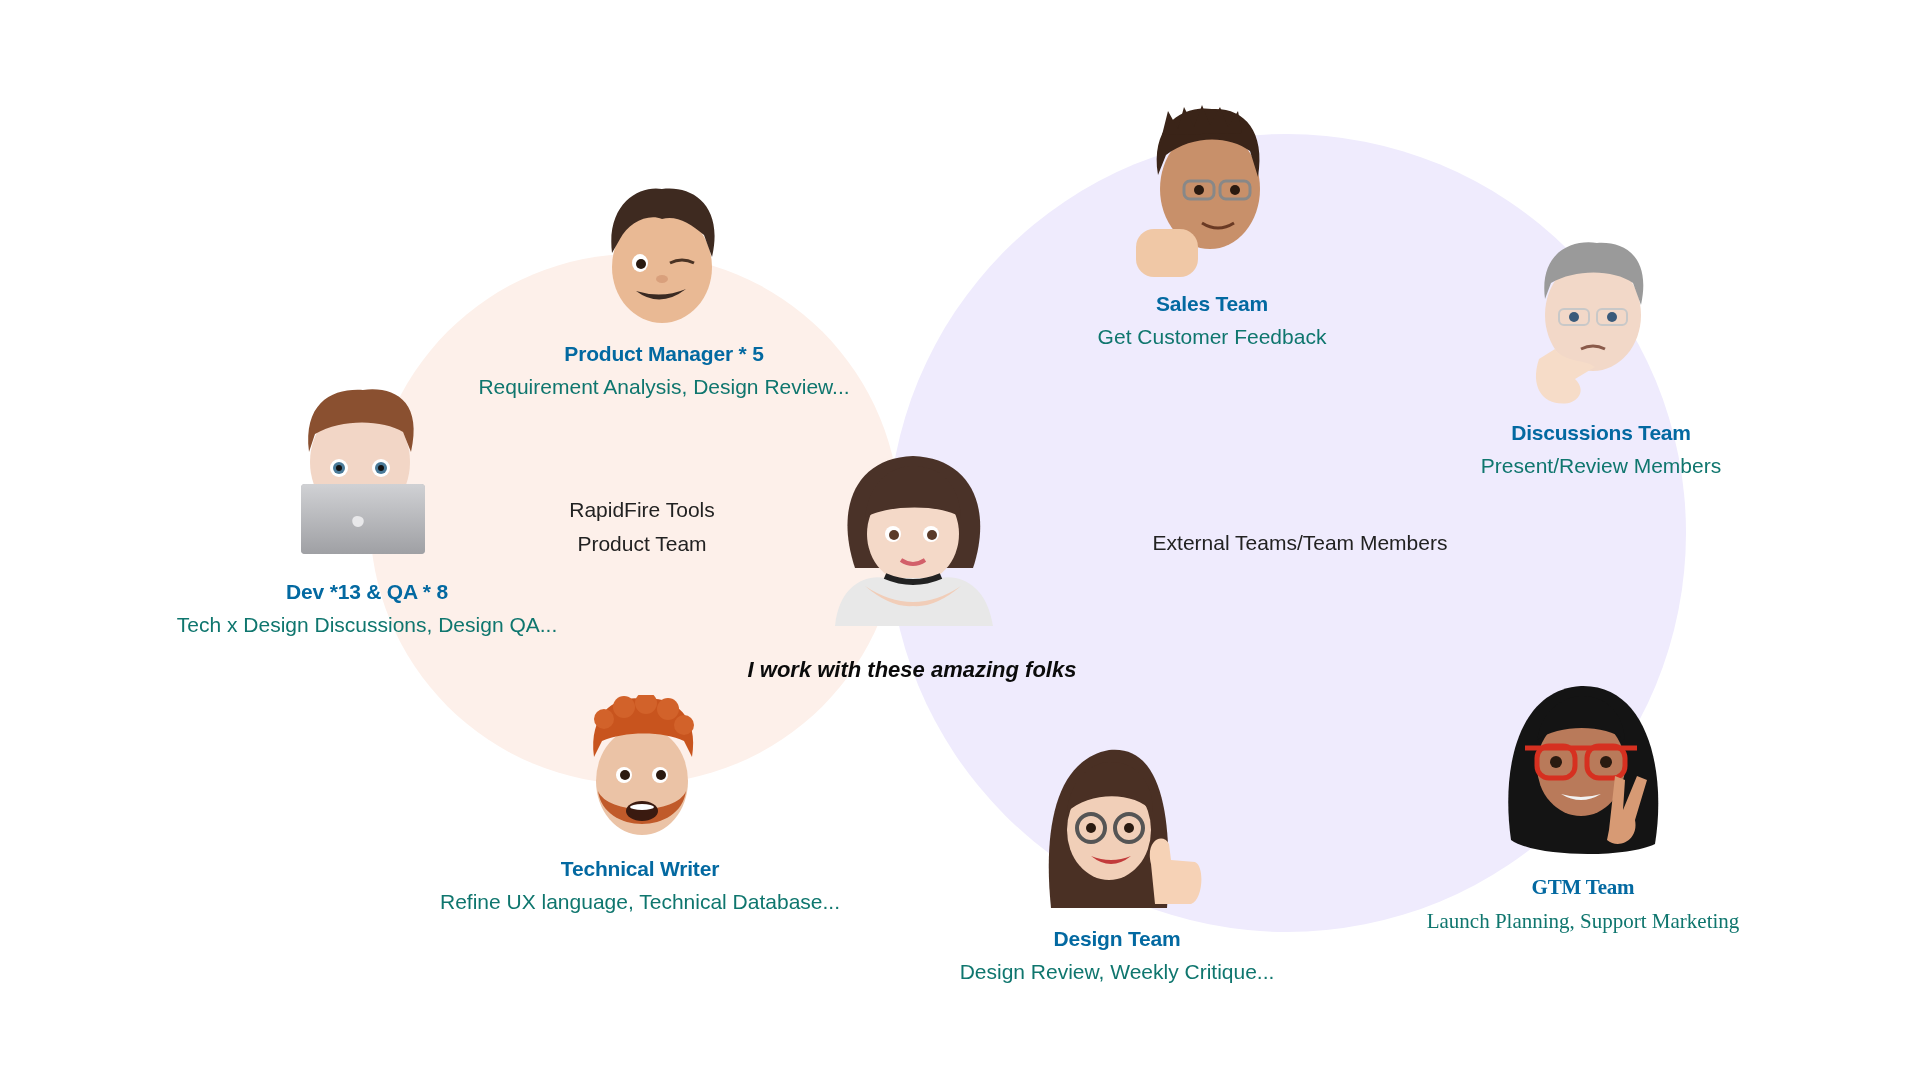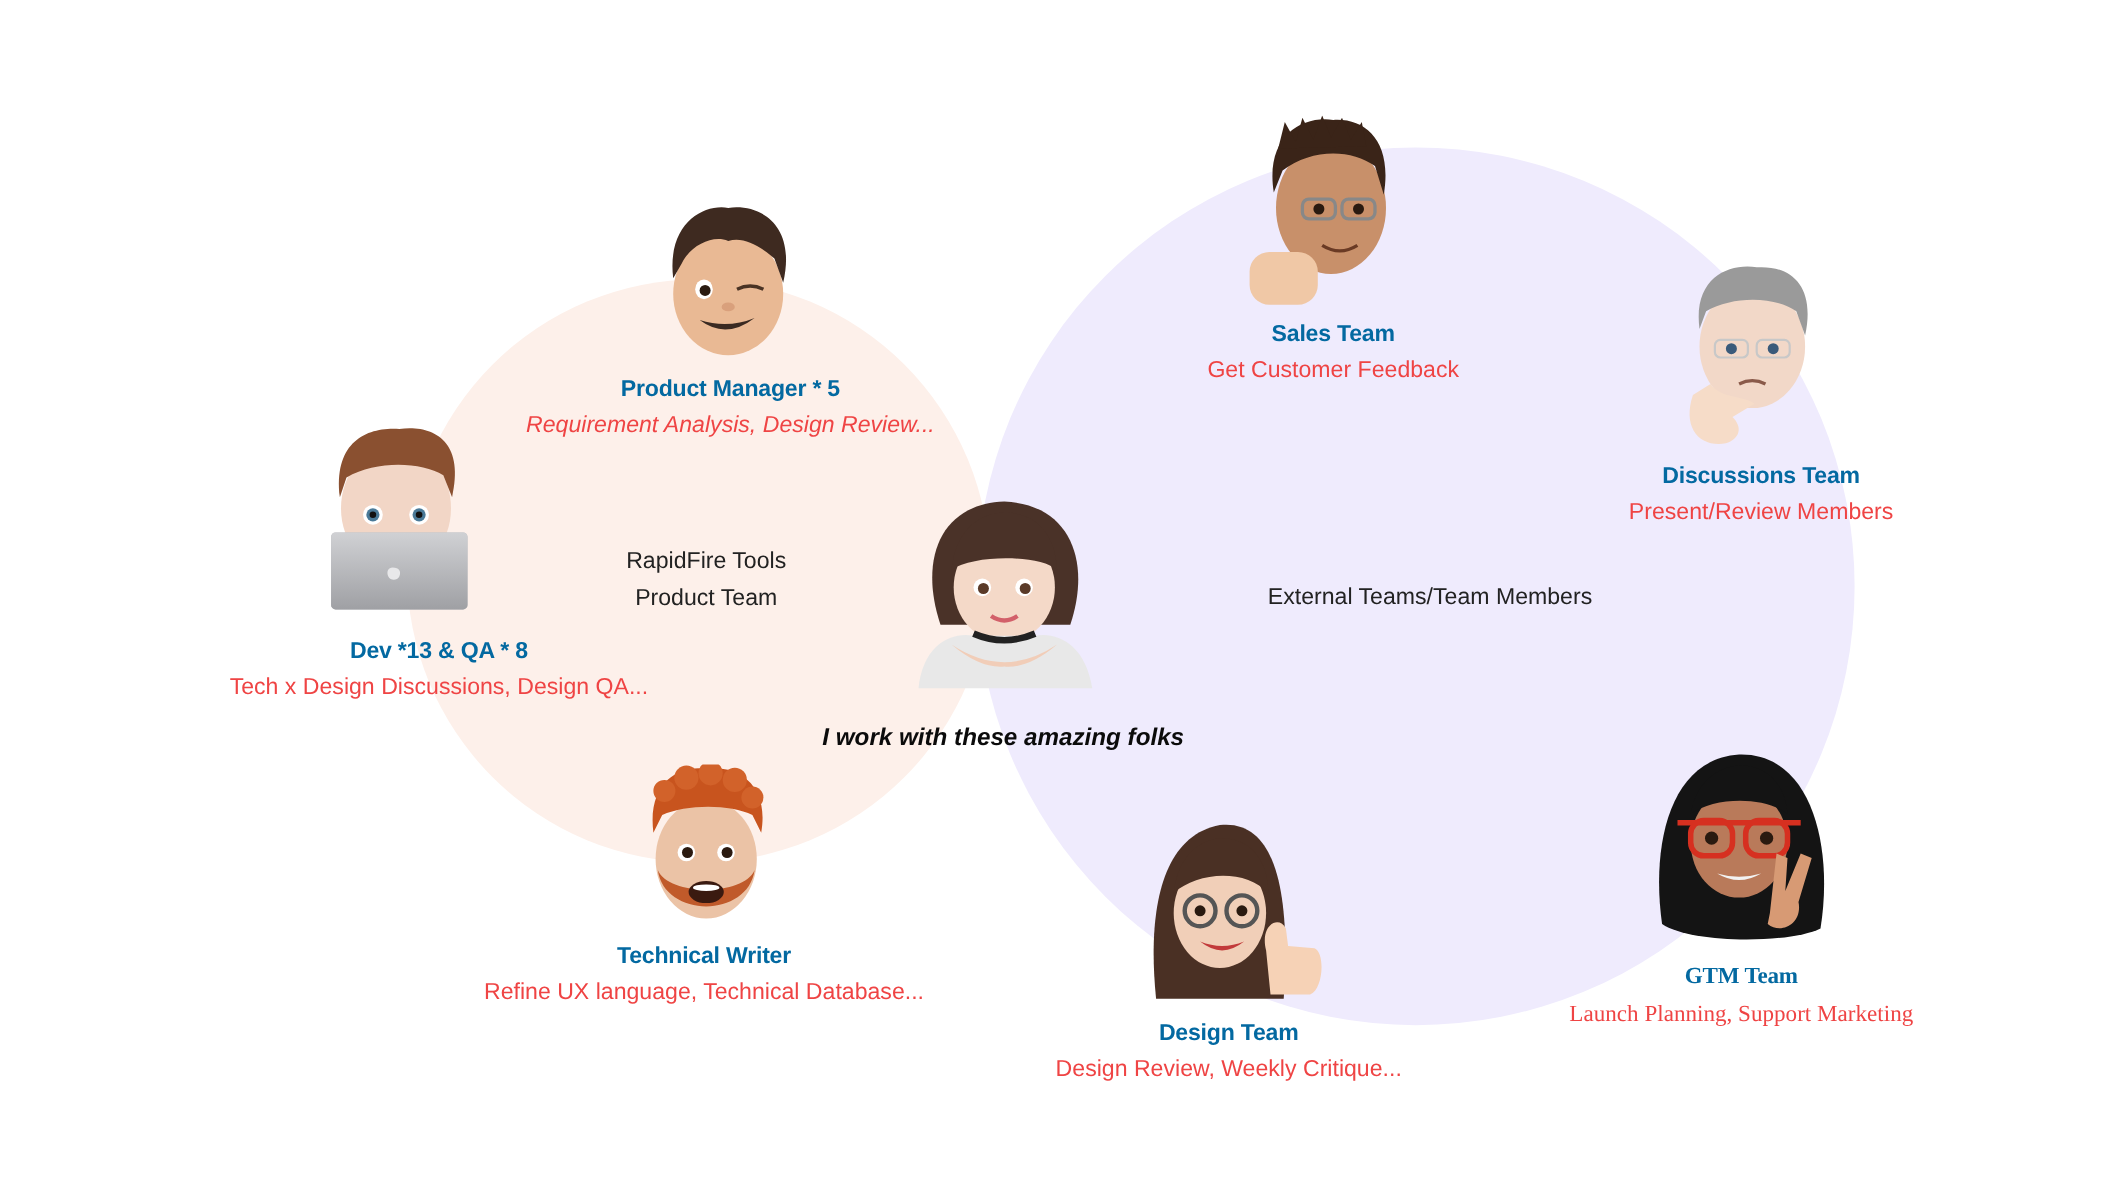--- a/index.html
+++ b/index.html
@@ -5,21 +5,21 @@
   html, body { margin:0; padding:0; }
   body { width:1920px; height:1080px; background:#ffffff; position:relative; overflow:hidden;
          font-family:"Liberation Sans", "DejaVu Sans", sans-serif; color:#111; }
   .circle { position:absolute; border-radius:50%; }
   .circle-left { left:370px; top:254px; width:530px; height:530px; background:#FDF0EA; }
   .circle-right { left:888px; top:134px; width:798px; height:798px; background:#EFEBFD; }
   .avatar { position:absolute; }
   .avatar svg { width:100%; height:100%; display:block; }
   .label { position:absolute; transform:translateX(-50%); text-align:center; white-space:nowrap; }
   .title { font-weight:700; font-size:21px; letter-spacing:-0.2px; color:#0369a1; }
-  .sub { font-size:21px; color:#ef4444; }
+  .sub { font-size:21px; color:#0f766e; }
   .group-label { position:absolute; transform:translateX(-50%); text-align:center; white-space:nowrap;
                  font-size:21px; color:#222; line-height:34px; }
   .caption { position:absolute; transform:translateX(-50%); white-space:nowrap;
              font-size:22px; font-weight:700; font-style:italic; color:#0b0b0b;margin-top:14px; }
 </style>
 </head>
 <body>
 
 <div class="circle circle-left"></div>
 <div class="circle circle-right"></div>
@@ -36,21 +36,21 @@
     <path d="M12 70 C6 20 40 2 62 6 C92 2 124 22 112 74 L104 52 C90 40 76 32 62 36 C48 30 28 40 20 56 Z" fill="#3e2a20"></path>
     <ellipse cx="40" cy="80" rx="8" ry="9" fill="#fff"></ellipse>
       <circle cx="41" cy="81" r="5" fill="#2a1a10"></circle>
     <path d="M70 80 Q82 74 94 80" stroke="#4a3324" stroke-width="3" fill="none"></path>
     <path d="M36 108 Q60 126 86 106 Q62 116 36 108 Z" fill="#3a2a22"></path>
     <ellipse cx="62" cy="96" rx="6" ry="4" fill="#d9a07c"></ellipse>
   </svg>
 </div>
 <div class="label" style="left:664px; top:342px;">
   <div class="title">Product Manager * 5</div>
-  <div class="sub" style="margin-top:9px;font-style:italic;">Requirement Analysis, Design Review...</div>
+  <div class="sub" style="margin-top:9px;">Requirement Analysis, Design Review...</div>
 </div>
 
 <div class="avatar" style="left:293px; top:382px; width:134px; height:176px;">
   <svg viewBox="0 0 134 176">
     <ellipse cx="67" cy="80" rx="50" ry="58" fill="#F2D6C6"></ellipse>
     <path d="M16 70 C10 20 40 6 70 8 C100 4 130 18 118 70 L110 50 C90 38 50 36 22 52 Z" fill="#8a5030"></path>
     <circle cx="46" cy="86" r="9" fill="#fff"></circle>
       <circle cx="46" cy="86" r="6" fill="#4a7a98"></circle>
       <circle cx="46" cy="86" r="3" fill="#111"></circle>
     <circle cx="88" cy="86" r="9" fill="#fff"></circle>
@@ -60,21 +60,21 @@
     <rect x="8" y="102" width="124" height="70" rx="4" fill="url(#lg1)"></rect>
     <defs>
         <linearGradient id="lg1" x1="0" y1="0" x2="0" y2="1">
           <stop offset="0" stop-color="#d0d1d4"></stop>
           <stop offset="1" stop-color="#9fa0a4"></stop>
         </linearGradient>
       </defs>
     <path d="M64 134 c-4 0 -6 4 -4 8 c2 4 8 4 10 0 c2 -4 0 -8 -6 -8 Z" fill="#e8e8ea"></path>
   </svg>
 </div>
-<div class="label" style="left:367px; top:580px;margin-left:32px;">
+<div class="label" style="left:367px; top:580px;">
   <div class="title">Dev *13 &amp; QA * 8</div>
   <div class="sub" style="margin-top:9px;">Tech x Design Discussions, Design QA...</div>
 </div>
 
 <div class="avatar" style="left:584px; top:695px; width:116px; height:150px;">
   <svg viewBox="0 0 116 150">
     <ellipse cx="58" cy="86" rx="46" ry="54" fill="#EBC3A6"></ellipse>
     <path d="M10 62 C4 14 36 0 58 4 C84 0 116 16 108 62 L100 46 C80 36 40 36 18 46 Z" fill="#c8541e"></path>
     <circle cx="20" cy="24" r="10" fill="#d2622a"></circle>
       <circle cx="40" cy="12" r="11" fill="#d2622a"></circle>

